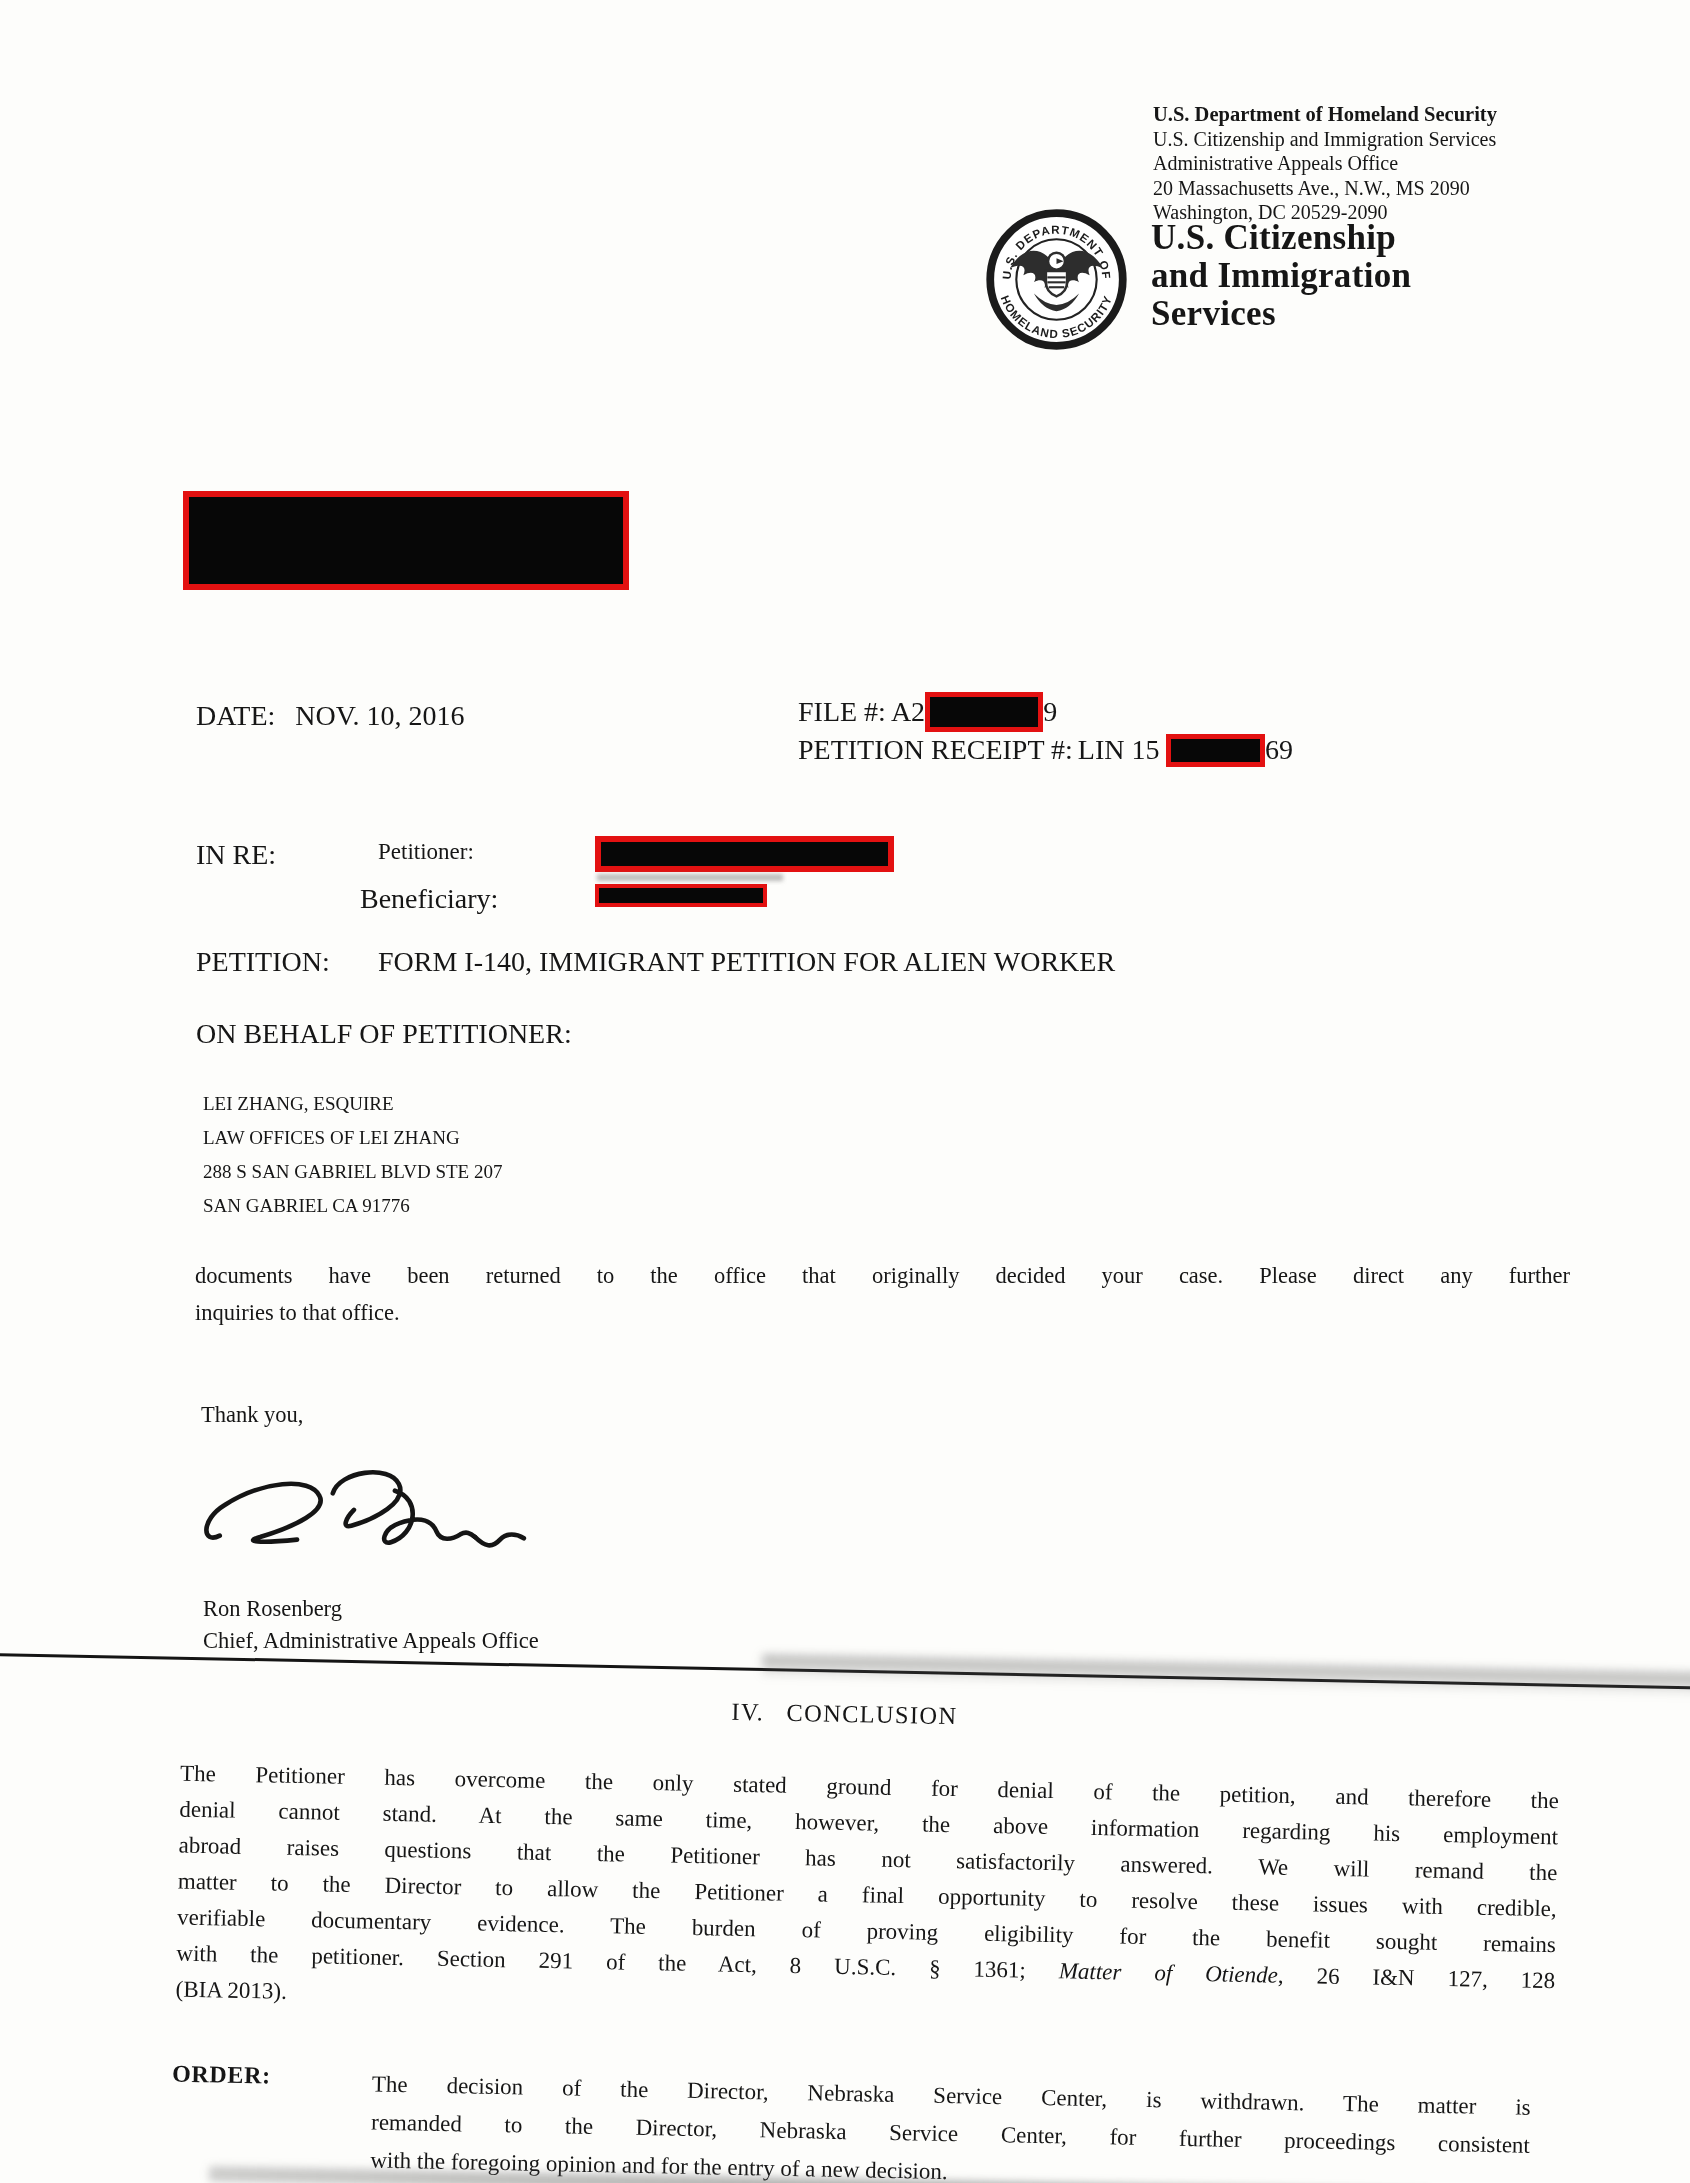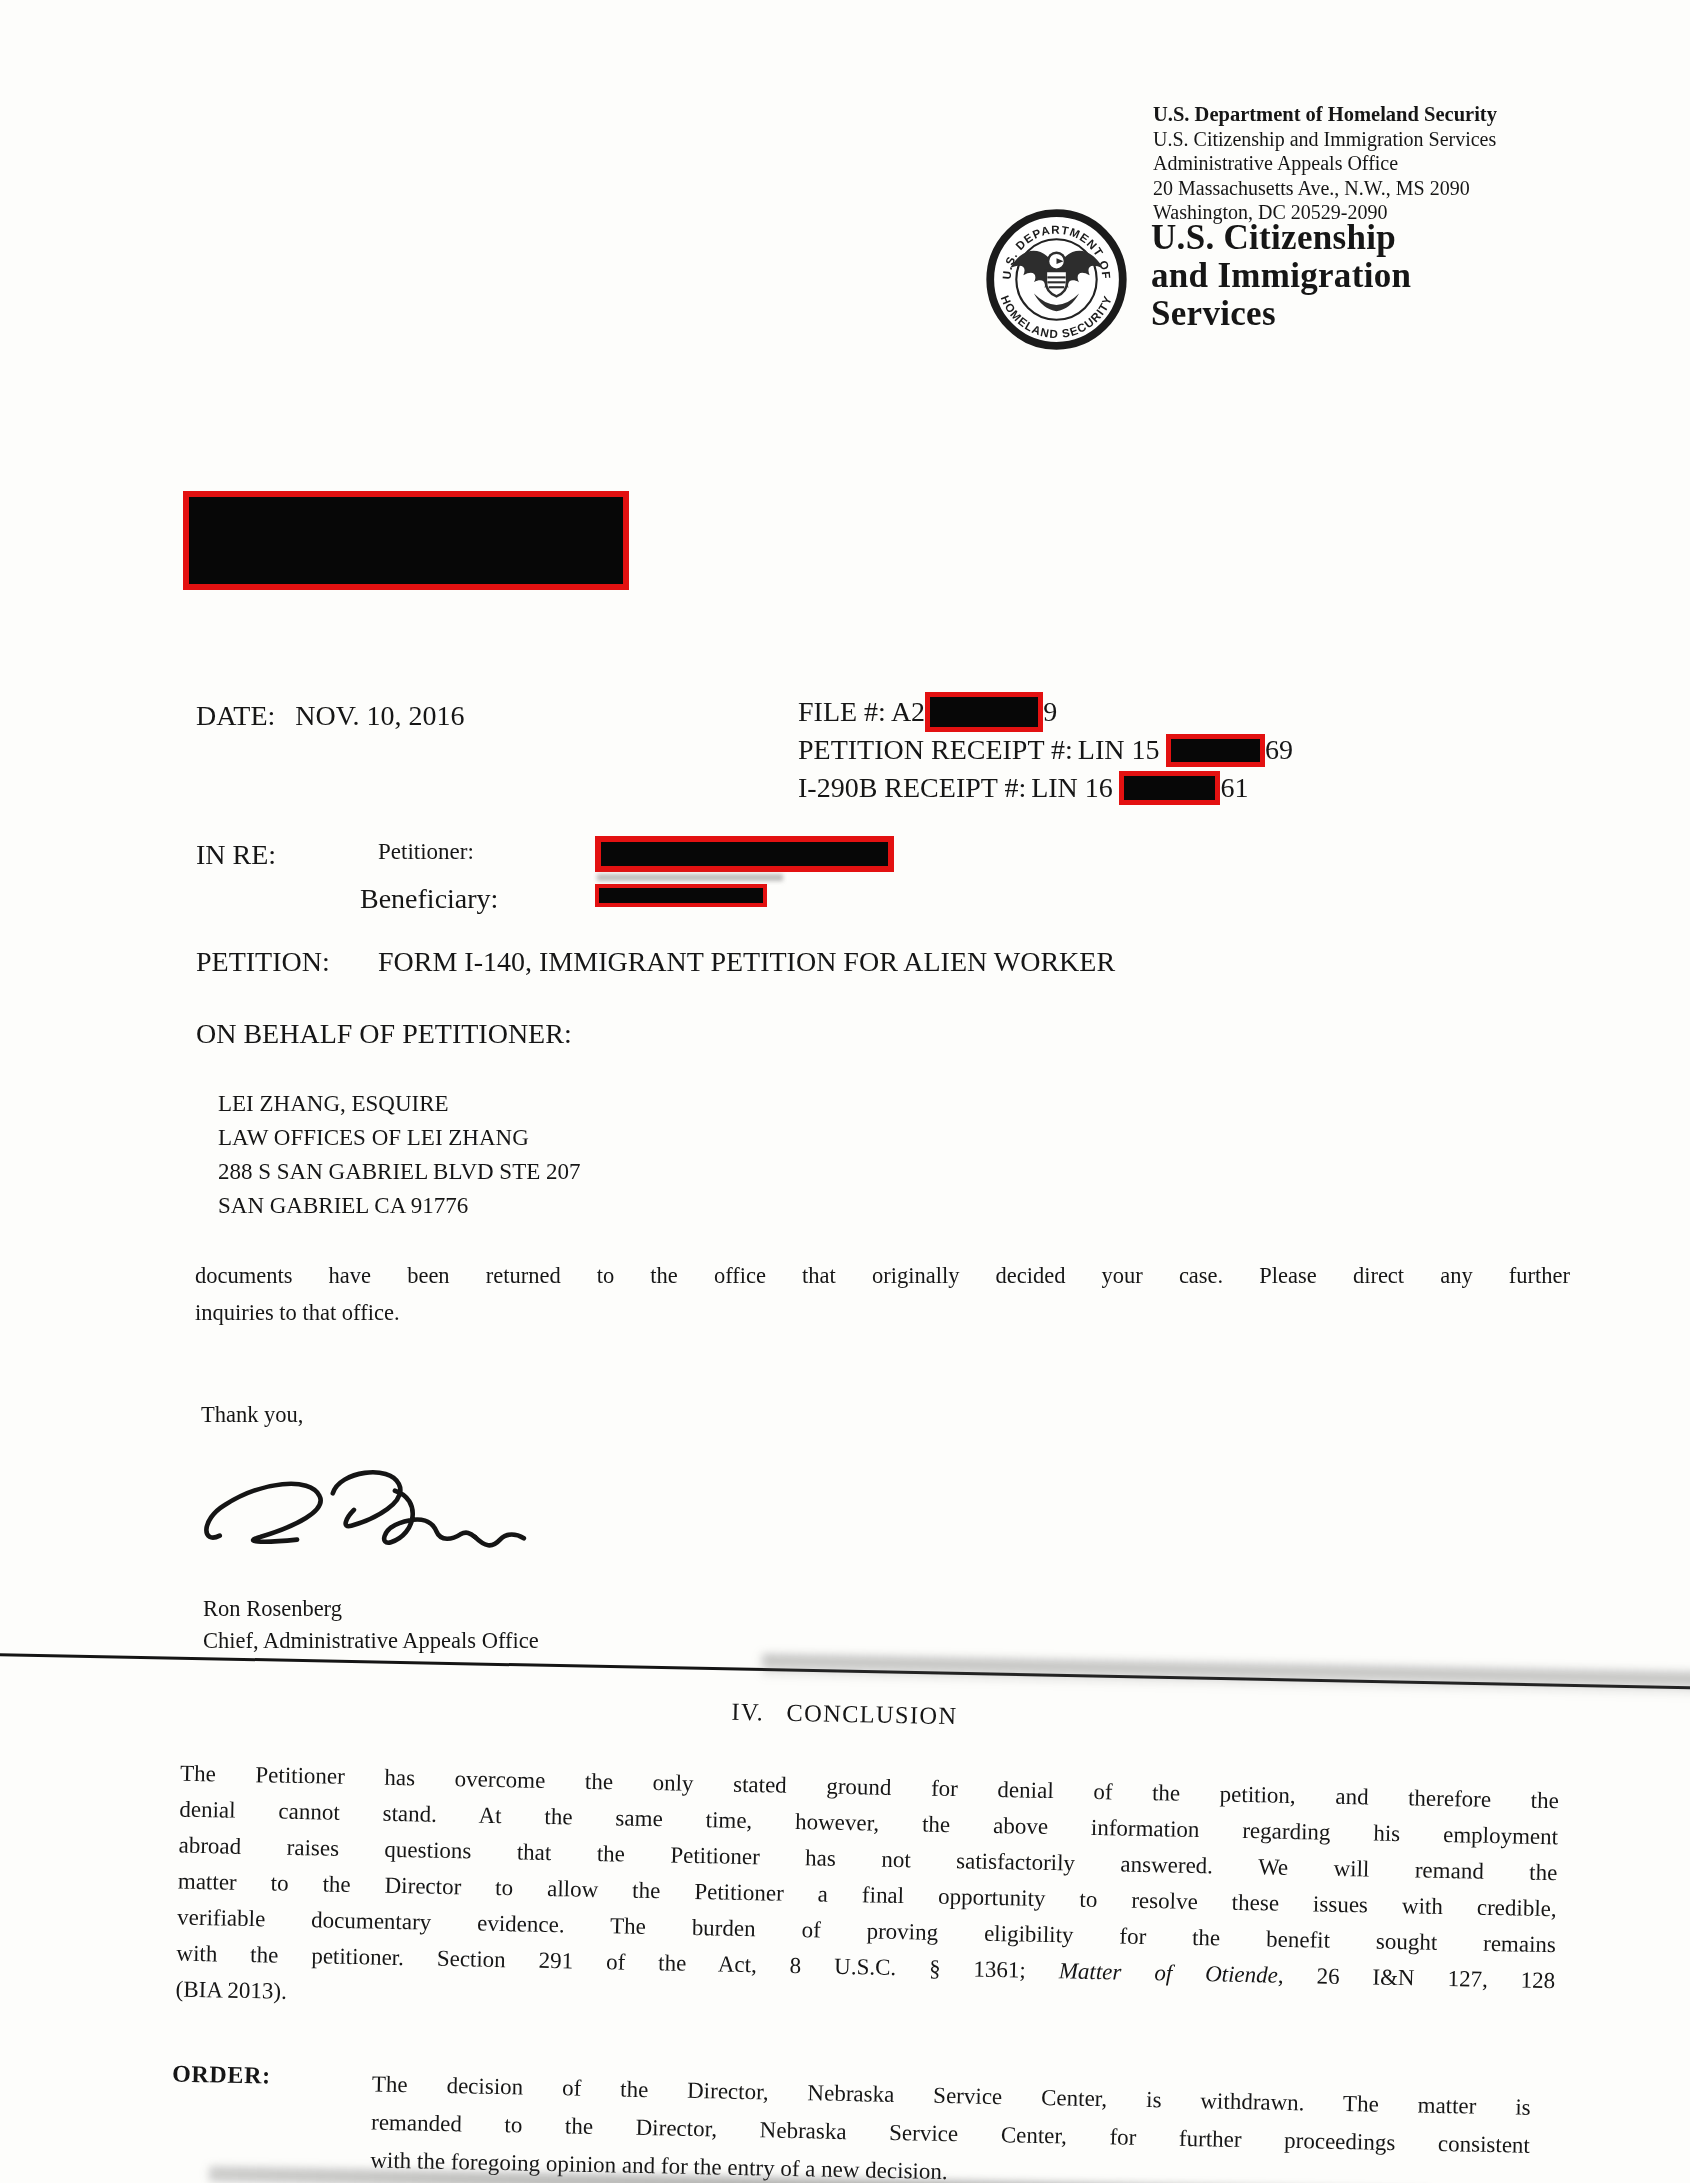--- a/index.html
+++ b/index.html
@@ -22,21 +22,21 @@
   .caps{font-size:28px;}
   .date-row{left:196px;top:700px;}
   .date-row .lbl{margin-right:20px;}
   .file-block{left:798px;top:693px;}
   .file-row{display:flex;align-items:center;height:38px;white-space:pre;}
   .file-row .pre{margin-left:5px;}
   .inre-smudge{left:597px;top:874px;width:186px;height:6.6px;background:rgba(110,110,110,.45);filter:blur(2px);}
   
   .par{font-size:22.5px;line-height:37px;}
   .jline{text-align:justify;text-align-last:justify;}
-  .attorney{left:218px;top:1087px;font-size:23px;line-height:34px;}
+  .attorney{left:203px;top:1087px;font-size:19px;line-height:34px;}
   .body-par{left:195px;top:1257px;width:1375px;}
   .thanks{left:201px;top:1402px;font-size:22.5px;}
   .signature{left:196px;top:1455px;}
   .signer{left:203px;top:1593px;font-size:22.5px;line-height:32px;}
   
   .sep-line{left:-8px;top:1653px;width:1714px;height:3.3px;background:#151515;transform:rotate(1.12deg);transform-origin:left center;}
   .sep-smear{left:762px;top:1664px;width:941px;height:22.5px;transform:rotate(1.12deg);
     background:linear-gradient(to bottom, rgba(95,95,95,.5), rgba(255,255,255,0));filter:blur(4.6px);}
   
   .page2{left:0;top:1676px;width:1690px;height:530px;transform:rotate(1.15deg);transform-origin:0 0;}
@@ -109,26 +109,20 @@
     <span class="pre">A2</span>
     <span class="redact inline" style="width:118px;height:40px;"></span>
     <span>9</span>
   </div>
   <div class="file-row">
     <span>PETITION RECEIPT #:</span>
     <span class="pre">LIN 15</span>
     <span class="redact inline" style="width:99px;height:33px;margin-left:6.6px;"></span>
     <span>69</span>
   </div>
-  <div class="file-row">
-    <span>I-290B RECEIPT #:</span>
-    <span class="pre">LIN 16</span>
-    <span class="redact inline" style="width:101px;height:34px;margin-left:6.6px;"></span>
-    <span>61</span>
-  </div>
 </div>
 
 <div class="abs caps" style="left:196px;top:839px;">IN RE:</div>
 <div class="abs" style="left:378px;top:839px;font-size:23px;">Petitioner:</div>
 <div class="abs redact" style="left:595px;top:836px;width:299px;height:36px;"></div>
 <div class="abs inre-smudge"></div>
 <div class="abs" style="left:360px;top:883px;font-size:28px;">Beneficiary:</div>
 <div class="abs redact" style="left:595px;top:884px;width:172px;height:22.5px;border-width:4.6px;"></div>
 
 <div class="abs caps" style="left:196px;top:946px;">PETITION:</div>

